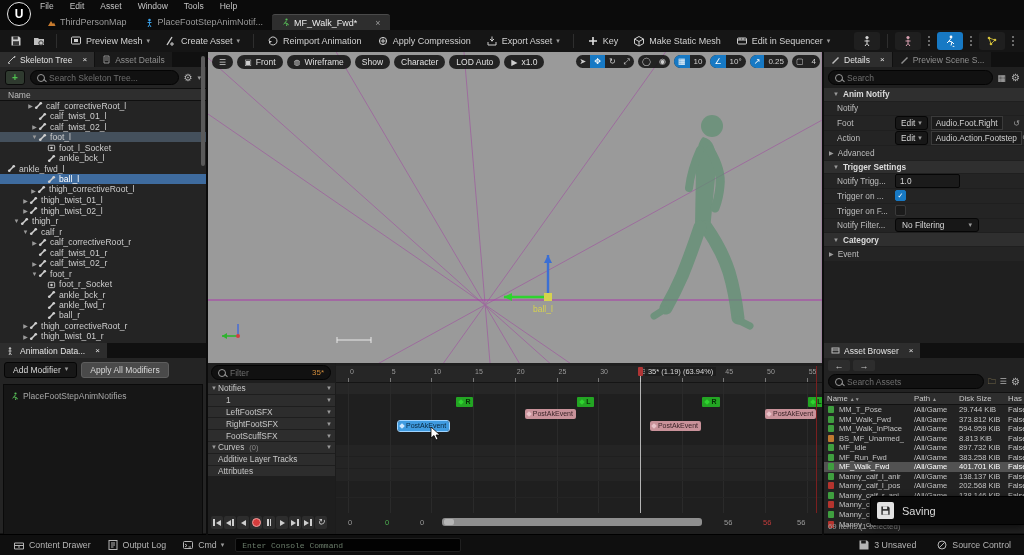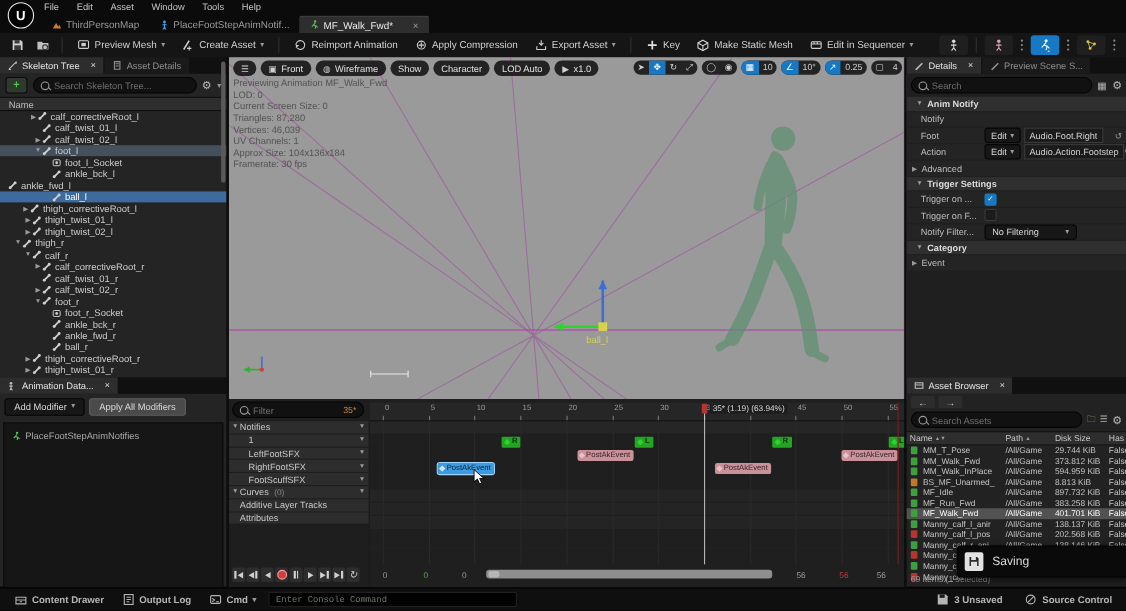--- a/index.html
+++ b/index.html
@@ -131,21 +131,21 @@
   .abrow.selected{background:#525252;color:#fff;}
   .aicon{width:6px;height:7px;border-radius:1px;margin:0 3px 0 1px;flex:none;}
   .aicon.green{background:#3f9e3f;}.aicon.red{background:#b4342e;}.aicon.orange{background:#c07830;}
   #ab-status{position:absolute;bottom:2px;left:4px;font-size:7.8px;color:#9a9a9a;}
   .sort-up{font-size:5px;color:#9a9a9a;}
   
   #toast{position:absolute;left:870px;top:496px;width:148px;height:27px;background:#0a0a0a;border:1px solid #000;border-radius:3px;box-shadow:0 3px 8px rgba(0,0,0,0.6);display:flex;align-items:center;gap:8px;padding-left:6px;z-index:8;}
   #toast .ticonbox{width:17px;height:17px;background:#e2e2e2;border-radius:2px;display:flex;align-items:center;justify-content:center;}
   #toast .tlabel{font-size:11px;color:#dadada;}
   #statusbar{position:absolute;bottom:0;left:0;right:0;height:20px;background:#0f0f0f;border-top:1px solid #000;display:flex;align-items:center;gap:6px;padding:0 8px;font-size:8.8px;color:#b5b5b5;}
-  .sb-btn{display:flex;align-items:center;gap:4px;padding:2px 5px;border-radius:2px;font-weight:bold;}
+  .sb-btn{display:flex;align-items:center;gap:4px;padding:2px 5px;border-radius:2px;}
   #console-input{width:212px;height:12px;background:#020202;border:1px solid #1f1f1f;border-radius:2px;display:flex;align-items:center;padding:0 6px;color:#6b7d6b;font-family:"Liberation Mono",monospace;font-size:8px;}
   #sb-right{margin-left:auto;display:flex;align-items:center;gap:10px;}
   .splitter-v{position:absolute;width:2px;background:#0c0c0c;top:52px;bottom:20px;}
 </style>
 </head>
 <body>
 
 <div id="app">
 
   <div id="ue-logo">U</div>
@@ -398,21 +398,21 @@
         </div>
         <div class="trow sel-primary" style="padding-left: 40px;">
           <span class="arr"></span>
           <svg class="bicon" viewBox="0 0 10 10">
             <path d="M2.5 7.5 7.5 2.5" stroke="#cfcfcf" stroke-width="1.8"></path>
             <circle cx="2.5" cy="7.5" r="1.5" fill="#cfcfcf"></circle>
             <circle cx="7.5" cy="2.5" r="1.5" fill="#cfcfcf"></circle>
           </svg>
           <span>ball_l</span>
         </div>
-        <div class="trow" style="padding-left: 20px;">
+        <div class="trow" style="padding-left: 30px; align-items: flex-end;">
           <span class="arr">▶</span>
           <svg class="bicon" viewBox="0 0 10 10">
             <path d="M2.5 7.5 7.5 2.5" stroke="#cfcfcf" stroke-width="1.8"></path>
             <circle cx="2.5" cy="7.5" r="1.5" fill="#cfcfcf"></circle>
             <circle cx="7.5" cy="2.5" r="1.5" fill="#cfcfcf"></circle>
           </svg>
           <span>thigh_correctiveRoot_l</span>
         </div>
         <div class="trow" style="padding-left: 22px;">
           <span class="arr">▶</span>
@@ -665,30 +665,20 @@
         </span>
       <span class="snap-group">
           <span class="snap-seg blue">↗</span>
           <span class="snap-seg">0.25</span>
         </span>
       <span class="snap-group">
           <span class="snap-seg">▢</span>
           <span class="snap-seg">4</span>
         </span>
     </div>
-    <div id="vp-stats">
-        <div>Previewing Animation MF_Walk_Fwd</div>
-        <div>LOD: 0</div>
-        <div>Current Screen Size: 0</div>
-        <div>Triangles: 87,280</div>
-        <div>Vertices: 46,039</div>
-        <div>UV Channels: 1</div>
-        <div>Approx Size: 104x136x184</div>
-        <div>Framerate: 30 fps</div>
-      </div>
   </div>
 
   <div id="timeline">
     <div id="tl-left">
       <div id="tl-filter">
         <span class="search">
             <span class="mag"></span>
             <span>Filter</span>
             <span id="tl-badge" style="margin-left:auto;">35*</span>
           </span>
@@ -913,20 +903,26 @@
         </div>
         <div class="drow">
           <span class="collapsed-arr" style="margin-left: 5px;">▶</span>
           <span style="margin-left: 4px; color: rgb(189, 189, 189);">Advanced</span>
         </div>
         <div class="dheader">
           <span class="arr">▼</span>
           <span>Trigger Settings</span>
         </div>
         <div class="drow">
+          <span class="dlabel">Notify Trigg...</span>
+          <span class="dval">
+            <span class="num-input">1.0</span>
+          </span>
+        </div>
+        <div class="drow">
           <span class="dlabel">Trigger on ...</span>
           <span class="dval">
             <span class="cbox checked">✓</span>
           </span>
         </div>
         <div class="drow">
           <span class="dlabel">Trigger on F...</span>
           <span class="dval">
             <span class="cbox"></span>
           </span>

